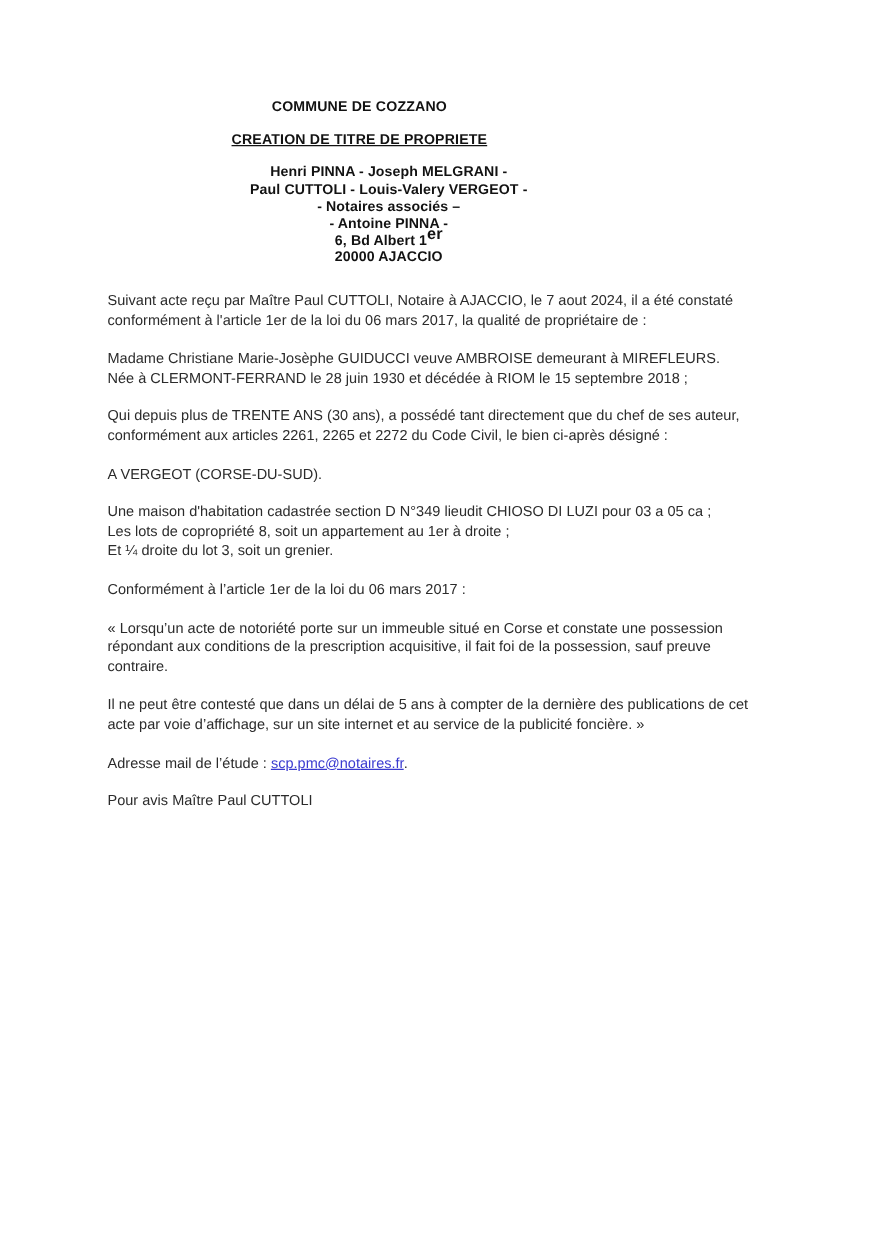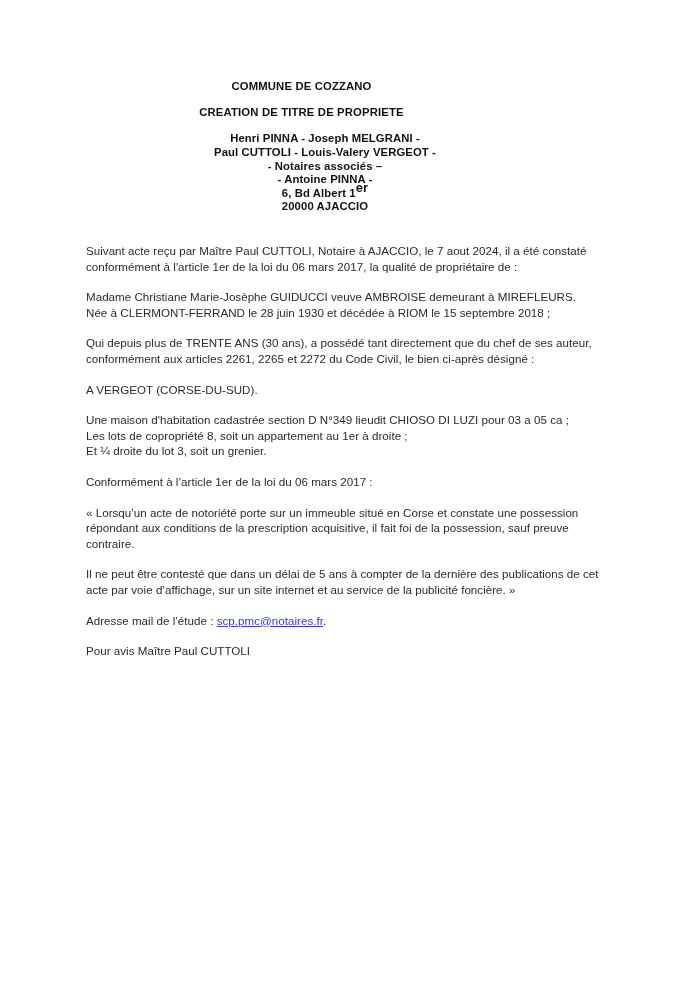--- a/index.html
+++ b/index.html
@@ -24,31 +24,30 @@
     box-sizing: border-box;
   }
 
   
   .heading-block {
     position: absolute;
     left: 0;
     top: 80px;
     width: 575px;
     text-align: center;
-    padding-left: 14px;
   }
   .heading-line {
     font-size: 11.3px;
     font-weight: bold;
     color: #121212;
     letter-spacing: 0.15px;
     line-height: 13.2px;
   }
   .heading-title-1 { margin-bottom: 13px; }
-  .heading-title-2 { margin-bottom: 13px; }
+  .heading-title-2 { margin-bottom: 13px; text-decoration: underline; }
 
   .firm-block {
     text-align: center;
     margin-left: 47px;
   }
   .firm-line {
     font-size: 11.3px;
     font-weight: bold;
     color: #121212;
     line-height: 13.6px;
@@ -57,21 +56,21 @@
   .firm-line sup {
     font-size: 13px;
     vertical-align: super;
     line-height: 0;
   }
 
   
   .body-block {
     position: absolute;
     left: 86px;
-    top: 243px;
+    top: 233px;
     width: 516px;
   }
   .para {
     font-size: 11.6px;
     line-height: 15.6px;
     color: #2b2b2b;
     margin: 0 0 15px 0;
     letter-spacing: 0.02px;
   }
   .para .ln { display: block; }

